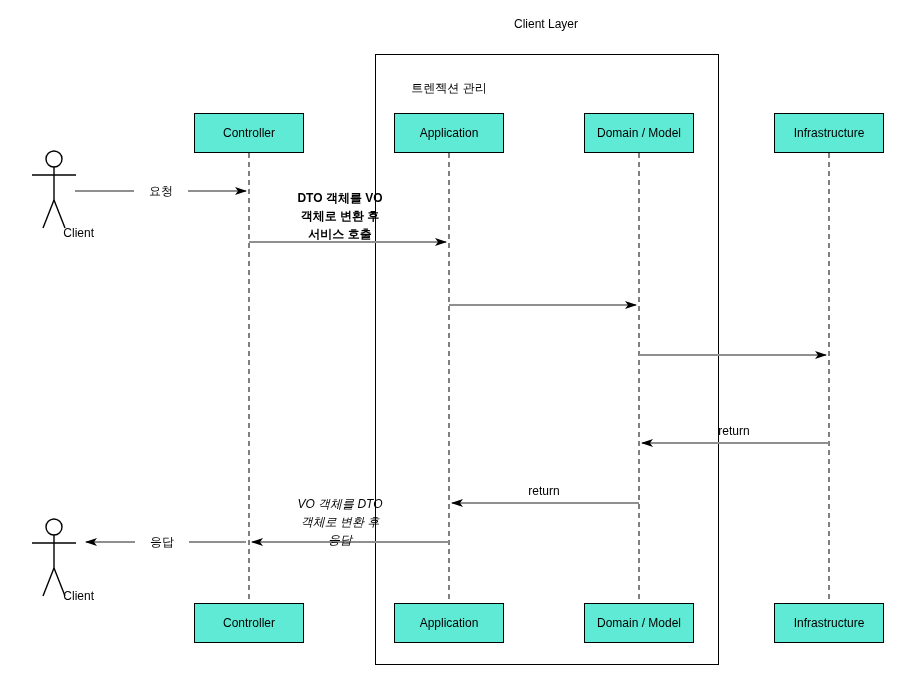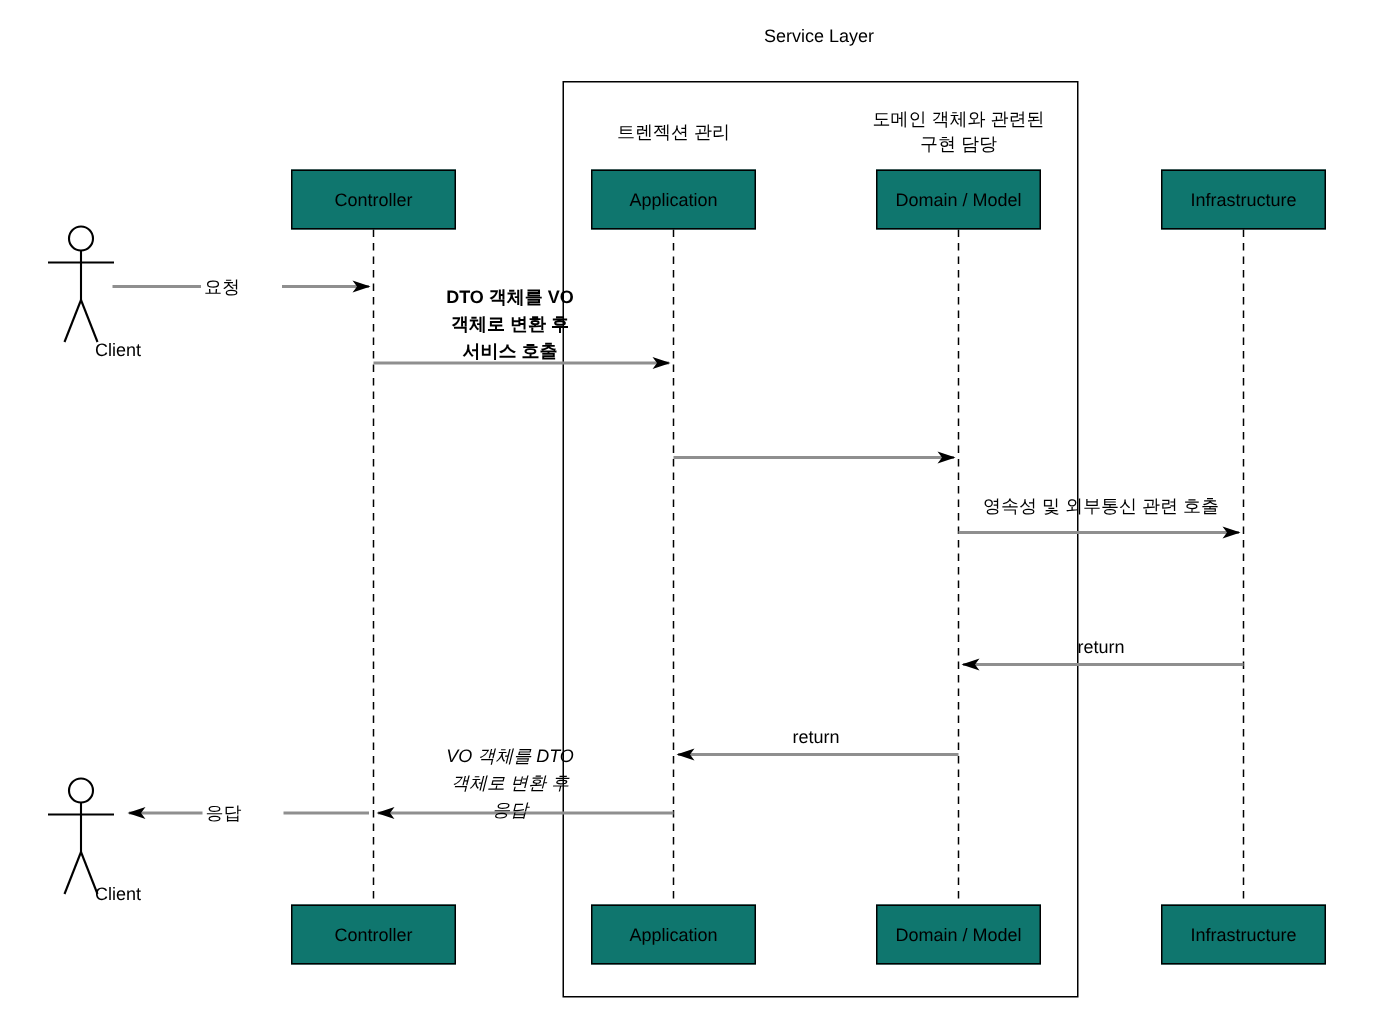--- a/index.html
+++ b/index.html
@@ -8,46 +8,44 @@
     font-family:"Liberation Sans","DejaVu Sans",sans-serif;color:#000;
     overflow:hidden;
   }
   .abs{position:absolute;}
   #frame{
     left:375px;top:54px;width:342px;height:609px;
     border:1px solid #000;background:transparent;z-index:1;
   }
   #strokes{left:0;top:0;width:918px;height:687px;z-index:2;}
   .headbox{
-    width:110px;height:40px;border:1px solid #000;background:#0f766e;
+    width:110px;height:40px;border:1px solid #000;background:#5eead4;
     display:flex;align-items:center;justify-content:center;
     font-size:12px;z-index:3;box-sizing:border-box;
   }
   .label{
     font-size:12px;line-height:18px;text-align:center;
     white-space:pre-line;z-index:3;
   }
   .inline-label{
-    font-size:12px;line-height:16px;
+    font-size:12px;line-height:16px;text-align:center;
     background:#fff;z-index:3;padding:0 2px;
   }
   .title{font-size:12px;text-align:center;z-index:3;}
   .actor-label{font-size:12px;text-align:right;z-index:3;}
 </style>
 </head>
 <body>
 
 <div id="canvas">
 
-  <div class="abs title" style="left:375px;top:17px;width:342px;">Service Layer</div>
+  <div class="abs title" style="left:375px;top:17px;width:342px;">Client Layer</div>
   <div class="abs" id="frame"></div>
 
   <div class="abs label" style="left:379px;top:80px;width:140px;line-height:17px;">트렌젝션 관리</div>
-  <div class="abs label" style="left:564px;top:71px;width:150px;line-height:17px;">도메인 객체와 관련된
-구현 담당</div>
 
   <svg id="strokes" class="abs" width="918" height="687" viewBox="0 0 918 687">
     <defs>
       <marker id="arrowhead" markerUnits="userSpaceOnUse" markerWidth="14" markerHeight="10" refX="12" refY="5" orient="auto">
         <path d="M1,1 L13,5 L1,9 L4,5 Z" fill="#000000"></path>
       </marker>
     </defs>
 
     <line x1="249" y1="153" x2="249" y2="603" stroke="#000" stroke-width="1" stroke-dasharray="5 4"></line>
     <line x1="449" y1="153" x2="449" y2="603" stroke="#000" stroke-width="1" stroke-dasharray="5 4"></line>
@@ -90,21 +88,20 @@
 
   <div class="abs headbox" style="left:194px;top:603px;">Controller</div>
   <div class="abs headbox" style="left:394px;top:603px;">Application</div>
   <div class="abs headbox" style="left:584px;top:603px;">Domain / Model</div>
   <div class="abs headbox" style="left:774px;top:603px;">Infrastructure</div>
 
   <div class="abs inline-label" style="left:134px;top:183px;width:50px;">요청</div>
   <div class="abs label" style="left:265px;top:189px;width:150px;font-weight:bold;">DTO 객체를 VO
 객체로 변환 후
 서비스 호출</div>
-  <div class="abs label" style="left:639px;top:328px;width:190px;">영속성 및 외부통신 관련 호출</div>
   <div class="abs label" style="left:694px;top:422px;width:80px;">return</div>
   <div class="abs label" style="left:504px;top:482px;width:80px;">return</div>
   <div class="abs label" style="left:265px;top:495px;width:150px;font-style:italic;">VO 객체를 DTO
 객체로 변환 후
 응답</div>
   <div class="abs inline-label" style="left:135px;top:534px;width:50px;">응답</div>
 
 </div>
 
 </body></html>

